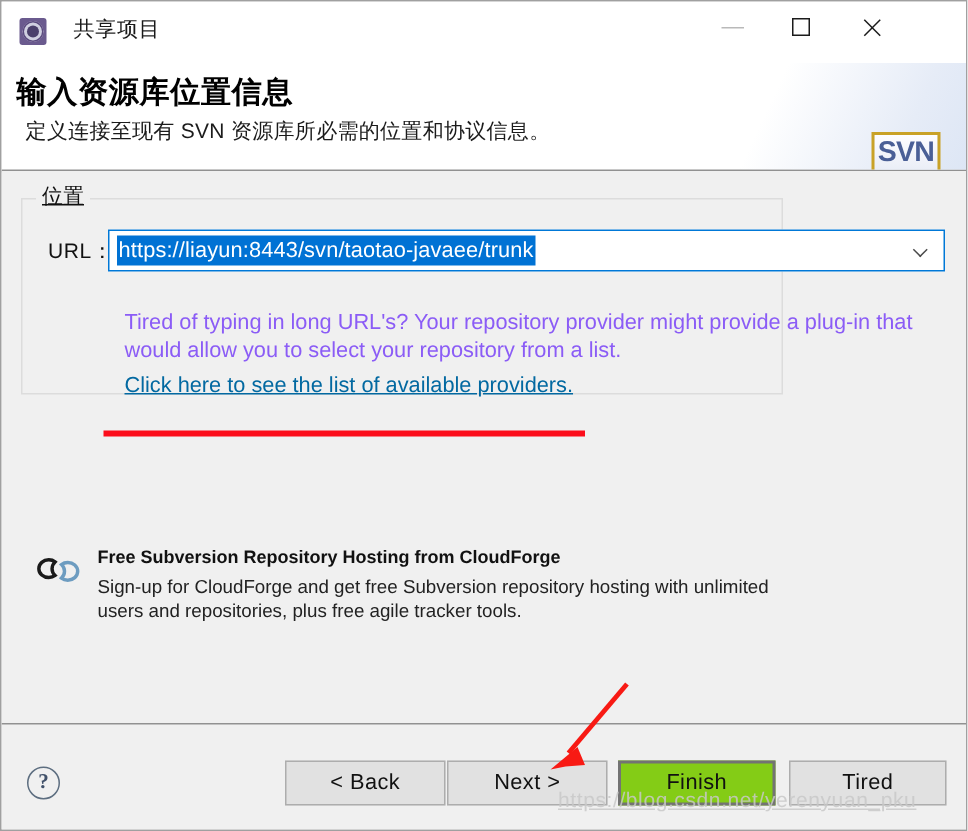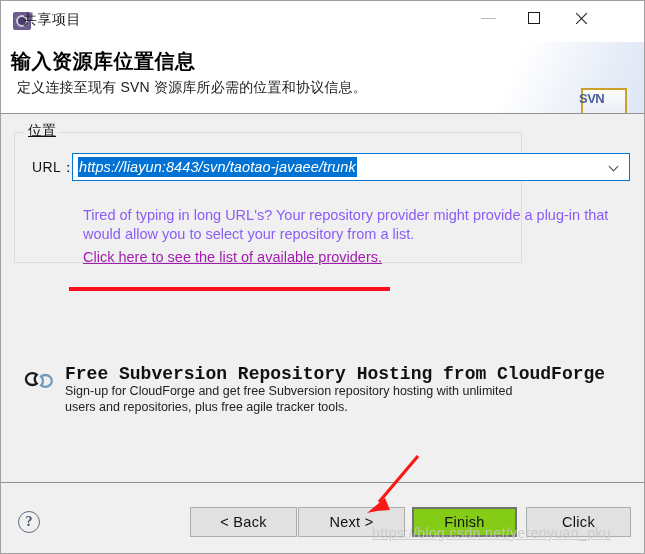--- a/index.html
+++ b/index.html
@@ -47,21 +47,21 @@
   }
   #title-icon .gear-inner {
     position: absolute;
     left: 5px; top: 5px;
     width: 8px; height: 8px;
     border-radius: 50%;
     background: #4a3f6b;
   }
   #title-text {
     position: absolute;
-    left: 22px; top: 10px;
+    left: 48px; top: 10px;
     font-size: 14px;
     color: #1a1a1a;
     letter-spacing: 0.5px;
     white-space: nowrap;
   }
   .winbtn {
     position: absolute;
     top: 0;
     width: 46px;
     height: 30px;
@@ -140,22 +140,22 @@
     left: 2px; top: 0;
     width: 46px; height: 30px;
     background: linear-gradient(180deg, #fdfdff 0%, #e8ecf6 100%);
     border: 2px solid #c9a227;
     box-sizing: border-box;
   }
   #svn-icon .svn-text {
     position: absolute;
     left: 0; top: 3px;
     width: 50px;
-    text-align: left;
-    font-size: 13px;
+    text-align: center;
+    font-size: 19px;
     font-weight: bold;
     font-family: "Liberation Sans", sans-serif;
     color: #4a5f96;
     letter-spacing: -0.5px;
   }
 
   
   #body-area {
     position: absolute;
     left: 0; top: 114px;
@@ -193,21 +193,20 @@
   }
 
   
   #url-combo {
     position: absolute;
     left: 57px; top: 20px;
     width: 558px; height: 28px;
     background: #ffffff;
     border: 1px solid #0078d7;
     box-sizing: border-box;
-    font-style: italic;
   }
   #url-value {
     position: absolute;
     left: 5px; top: 3px;
     height: 20px;
     line-height: 20px;
     padding: 0 1px;
     background: #0072d4;
     color: #ffffff;
     font-size: 14.5px;
@@ -240,45 +239,44 @@
     left: 68px; top: 73px;
     width: 540px;
     font-size: 14.5px;
     line-height: 19px;
     color: #8b5cf6;
   }
   #provider-link {
     position: absolute;
     left: 68px; top: 116px;
     font-size: 14.5px;
-    color: #a21caf;
+    color: #0369a1;
     text-decoration: underline;
     white-space: nowrap;
     cursor: pointer;
   }
 
   
   #promo {
     position: absolute;
     left: 22px; top: 249px;
     width: 580px;
   }
   #cloud-icon {
     position: absolute;
     left: 0; top: 6px;
     width: 36px; height: 22px;
   }
   #promo-title {
     position: absolute;
     left: 42px; top: 0;
-    font-size: 18px;
+    font-size: 12px;
     font-weight: bold;
     color: #111111;
     white-space: nowrap;
-    font-family: Liberation Mono, monospace;
   }
   #promo-body {
     position: absolute;
     left: 42px; top: 19px;
     width: 460px;
     font-size: 12.5px;
     line-height: 16px;
     color: #222222;
   }
 
@@ -410,21 +408,21 @@
       <div id="promo-body">Sign-up for CloudForge and get free Subversion repository hosting with unlimited users and repositories, plus free agile tracker tools.</div>
     </div>
 
   </div>
 
   <div id="buttonbar">
     <div id="help-icon">?</div>
     <div class="dlg-btn" id="btn-back">&lt; Back</div>
     <div class="dlg-btn" id="btn-next">Next &gt;</div>
     <div class="dlg-btn" id="btn-finish">Finish</div>
-    <div class="dlg-btn" id="btn-cancel">Click</div>
+    <div class="dlg-btn" id="btn-cancel">Tired</div>
   </div>
 
   <svg id="red-arrow">
     <line x1="417" y1="455" x2="378" y2="501" stroke="#f81a14" stroke-width="3.2"></line>
     <polygon points="366,512 384,497 389,509 376,510" fill="#f81a14"></polygon>
   </svg>
 
   <div id="watermark">https://blog.csdn.net/yerenyuan_pku</div>
 
 </div>

